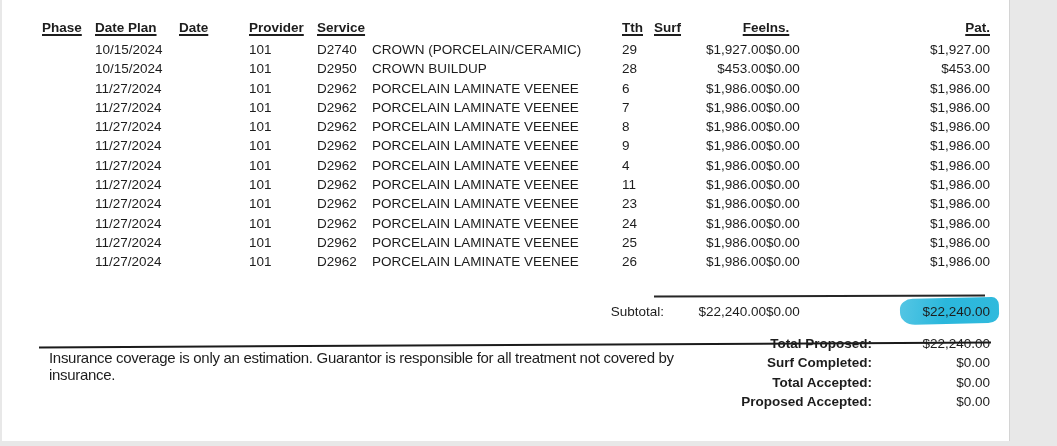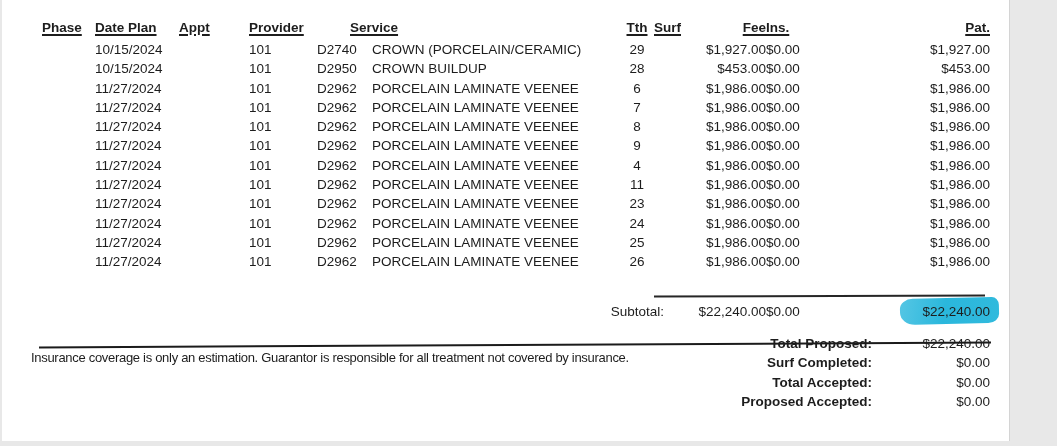--- a/index.html
+++ b/index.html
@@ -29,22 +29,22 @@
   }
   .header-row { position: absolute; top: 18px; left: 0; width: 100%; }
   .header-row .cell {
     font-weight: bold;
     text-decoration: underline;
     text-underline-offset: 2px;
     text-decoration-thickness: 1.5px;
   }
   .rows-host { position: absolute; top: 40px; left: 0; width: 100%; }
   .cell { overflow: visible; }
-  .c-service-span { grid-column: span 2; margin-left: 33px; }
-  .c-tth  { text-align: center; }
+  .c-service-span { grid-column: span 2; }
+  .c-tth  { text-align: left; }
   .c-surf { text-align: left; padding-left: 2px; }
   .c-fee  { text-align: right; }
   .c-ins  { }
   .c-pat  { text-align: right; }
   .c-date { padding-left: 3px; }
   .c-provider { padding-left: 4px; }
   
   .subtotal-line {
     position: absolute;
     top: 295px; left: 652px;
@@ -72,23 +72,23 @@
   
   .footer-divider {
     position: absolute;
     top: 344px; left: 37px;
     width: 952px;
     border-top: 2px solid #1b1b1b;
     transform: rotate(-0.3deg);
   }
   .disclaimer {
     position: absolute;
-    top: 349px; left: 29px;
+    top: 349px; left: 47px;
     width: 628px;
-    font-size: 13px;
+    font-size: 15px;
     letter-spacing: -0.3px;
     line-height: 17px;
   }
   .totals-block {
     position: absolute;
     top: 334px; left: 690px;
     width: 298px;
     font-size: 13.5px;
   }
   .total-row { display: flex; height: 19.3px; line-height: 19.3px; white-space: nowrap; }
@@ -96,21 +96,21 @@
   .total-value { width: 104px; text-align: right; }
 </style>
 </head>
 <body>
 
 <div class="paper">
 
   <div class="row header-row">
     <div class="cell c-phase">Phase</div>
     <div class="cell c-date">Date Plan</div>
-    <div class="cell c-appt">Appt</div>
+    <div class="cell c-appt">Date</div>
     <div class="cell c-provider">Provider</div>
     <div class="cell c-service-span">Service</div>
     <div class="cell c-tth">Tth</div>
     <div class="cell c-surf">Surf</div>
     <div class="cell c-fee">Fee</div>
     <div class="cell c-ins">Ins.</div>
     <div class="cell c-pat">Pat.</div>
   </div>
 
   <div class="rows-host">

